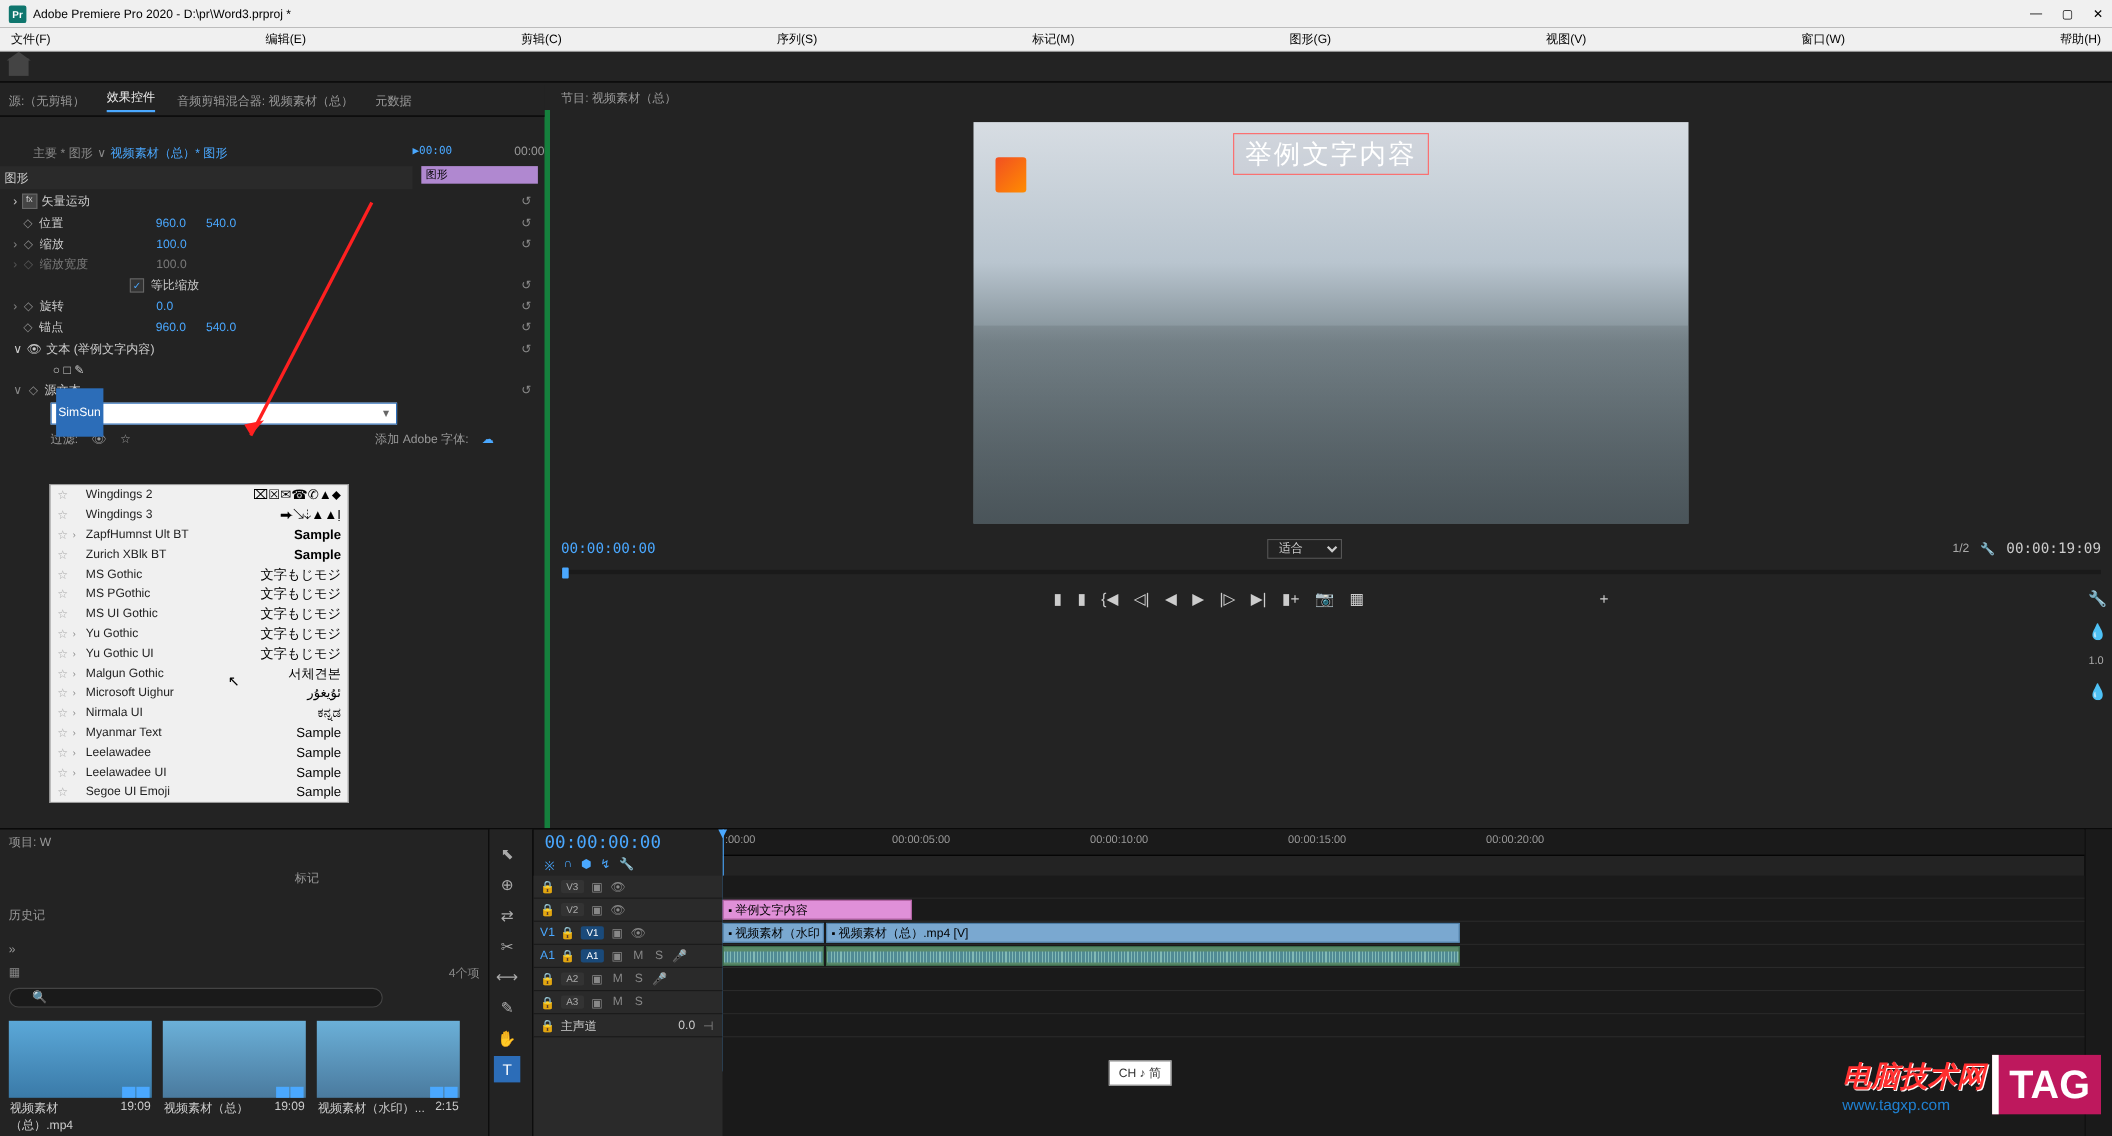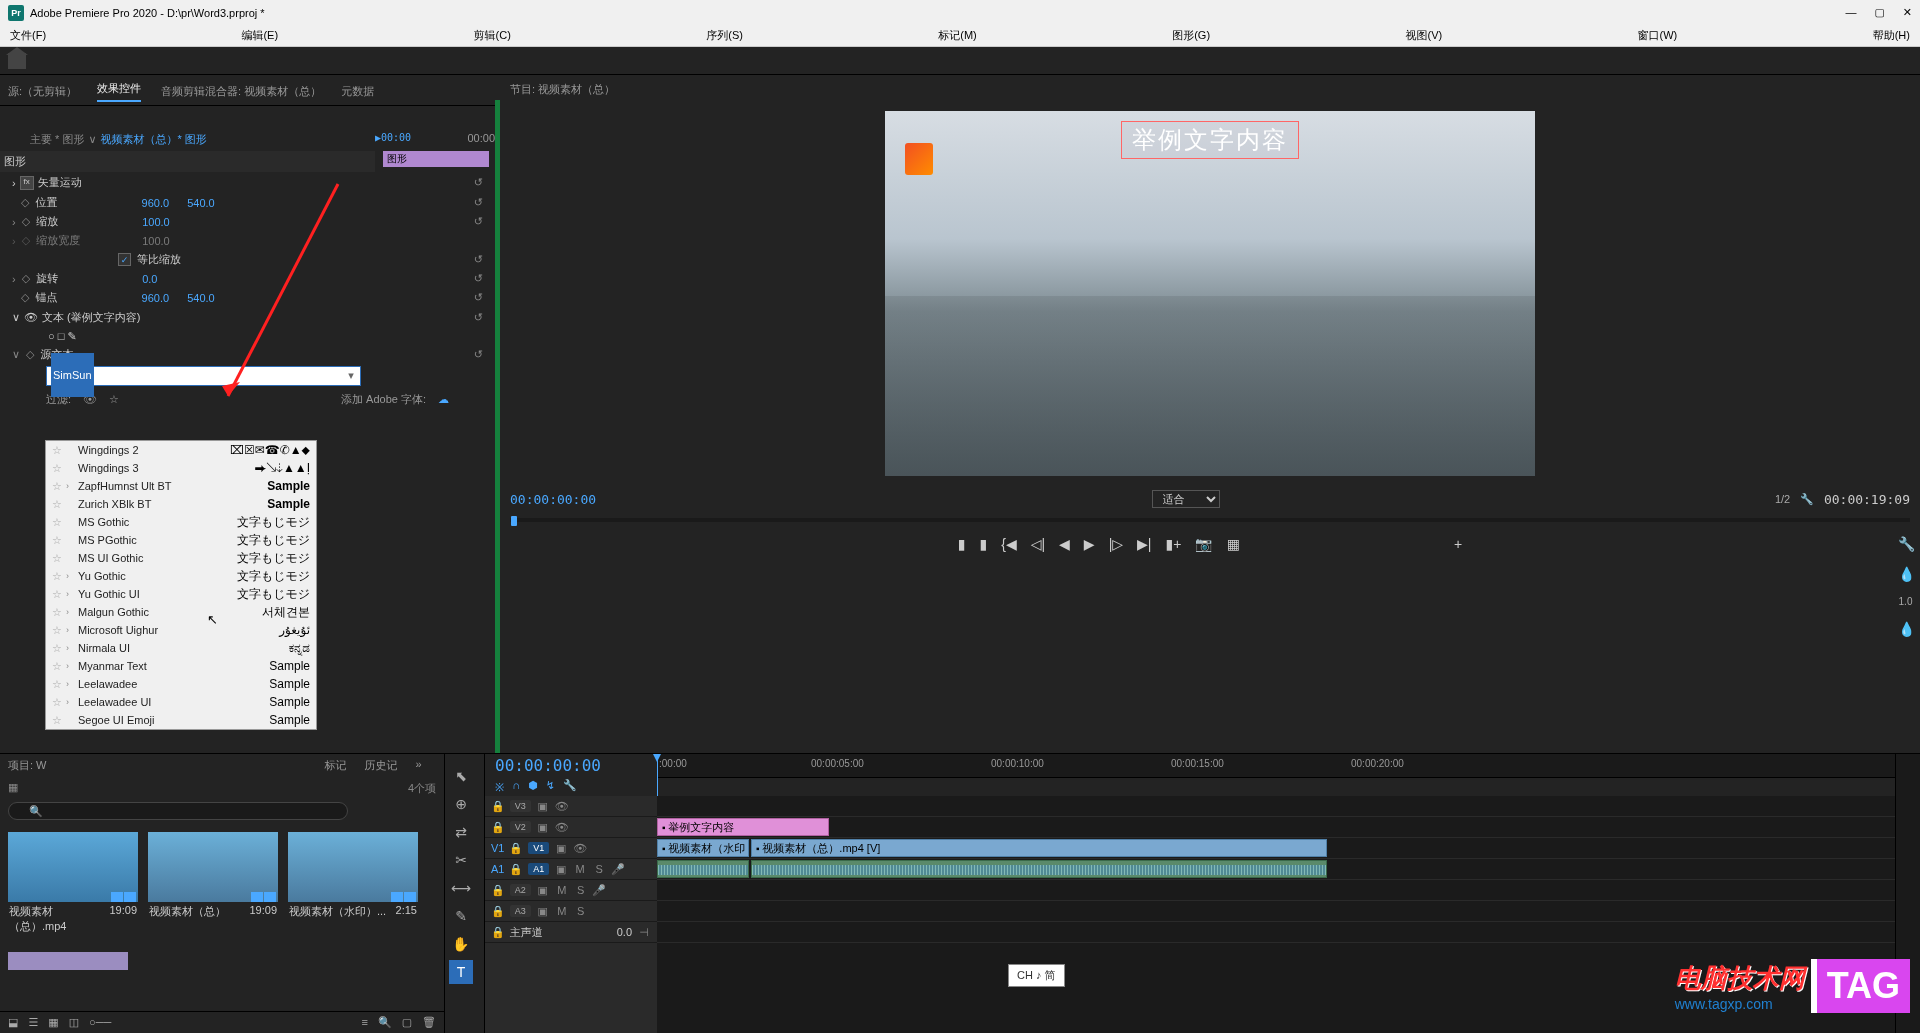--- a/index.html
+++ b/index.html
@@ -86,21 +86,21 @@
 .scrubber { height: 4px; background: #1a1a1a; margin: 4px 10px; position: relative; }
 .scrubber .head { position: absolute; left: 1px; top: -2px; width: 6px; height: 10px; background: #4aa8ff; border-radius: 1px; }
 .transport { display: flex; justify-content: center; gap: 14px; padding: 10px; color: #ccc; }
 .transport span { cursor: pointer; font-size: 14px; }
 
 
 .bottom-container { position: absolute; left: 0; right: 0; bottom: 0; height: 280px; display: flex; background: #232323; border-top: 1px solid #000; }
 
 
 .project-panel { width: 445px; border-right: 1px solid #000; display: flex; flex-direction: column; }
-.proj-tabs { padding: 4px 8px; color: #999; display: flex; gap: 18px; }
+.proj-tabs { padding: 4px 8px; color: #999; display: flex; gap: 18px; flex-direction: column; }
 .proj-search { padding: 2px 8px; }
 .proj-search input { width: 340px; background: #1a1a1a; border: 1px solid #444; color: #ccc; padding: 2px 20px; border-radius: 10px; }
 .proj-items { display: flex; gap: 10px; padding: 10px 8px; flex-wrap: wrap; }
 .bin-item { width: 130px; }
 .bin-thumb { width: 130px; height: 70px; background: linear-gradient(to bottom, #6bb0d8, #4a7a9e); position: relative; }
 .bin-thumb .strip { position: absolute; bottom: 0; right: 2px; display: flex; gap: 1px; }
 .bin-thumb .strip span { width: 12px; height: 10px; background: #4aa8ff; font-size: 7px; }
 .bin-label { display: flex; justify-content: space-between; padding: 2px 1px; color: #ccc; font-size: 10px; }
 .thumb-purple { width: 120px; height: 18px; background: #9b8dc0; margin: 6px 8px 0; }
 .proj-bottom { margin-top: auto; border-top: 1px solid #000; padding: 4px 8px; display: flex; gap: 10px; color: #aaa; }
@@ -135,21 +135,21 @@
 .clip.audio { background: #5a8a6a; color: #000; border: 1px solid #3a6a4a; }
 .audio-wave { position: absolute; top: 4px; bottom: 2px; left: 0; right: 0; background: repeating-linear-gradient(90deg, #9dd9e8 0 1px, #4a8ab0 1px 3px); opacity: 0.6; }
 
 
 .audio-meter { width: 24px; background: #1a1a1a; }
 
 
 .watermark { position: absolute; right: 10px; bottom: 20px; display: flex; align-items: center; gap: 6px; z-index: 200; }
 .wm-text { color: #ff3030; font-size: 26px; font-weight: bold; font-style: italic; text-shadow: 1px 1px 0 #fff; }
 .wm-sub { color: #2080d0; font-size: 14px; }
-.wm-tag { background: #d946ef; color: #fff; font-size: 36px; font-weight: bold; padding: 6px 10px; border-left: 6px solid #fff; }
+.wm-tag { background: #be185d; color: #fff; font-size: 36px; font-weight: bold; padding: 6px 10px; border-left: 6px solid #fff; }
 
 
 .ch-popup { position: absolute; bottom: 46px; left: 1008px; background: #fff; border: 1px solid #888; padding: 3px 8px; color: #333; font-size: 11px; z-index: 150; }
 
 
 .annotation-arrow { position: absolute; z-index: 90; pointer-events: none; }
 </style>
 </head>
 <body>
 

